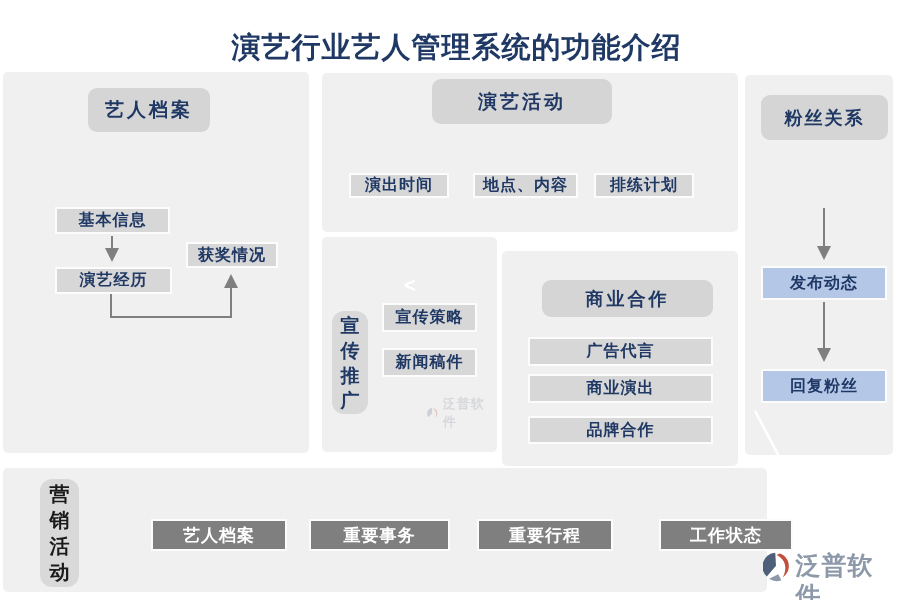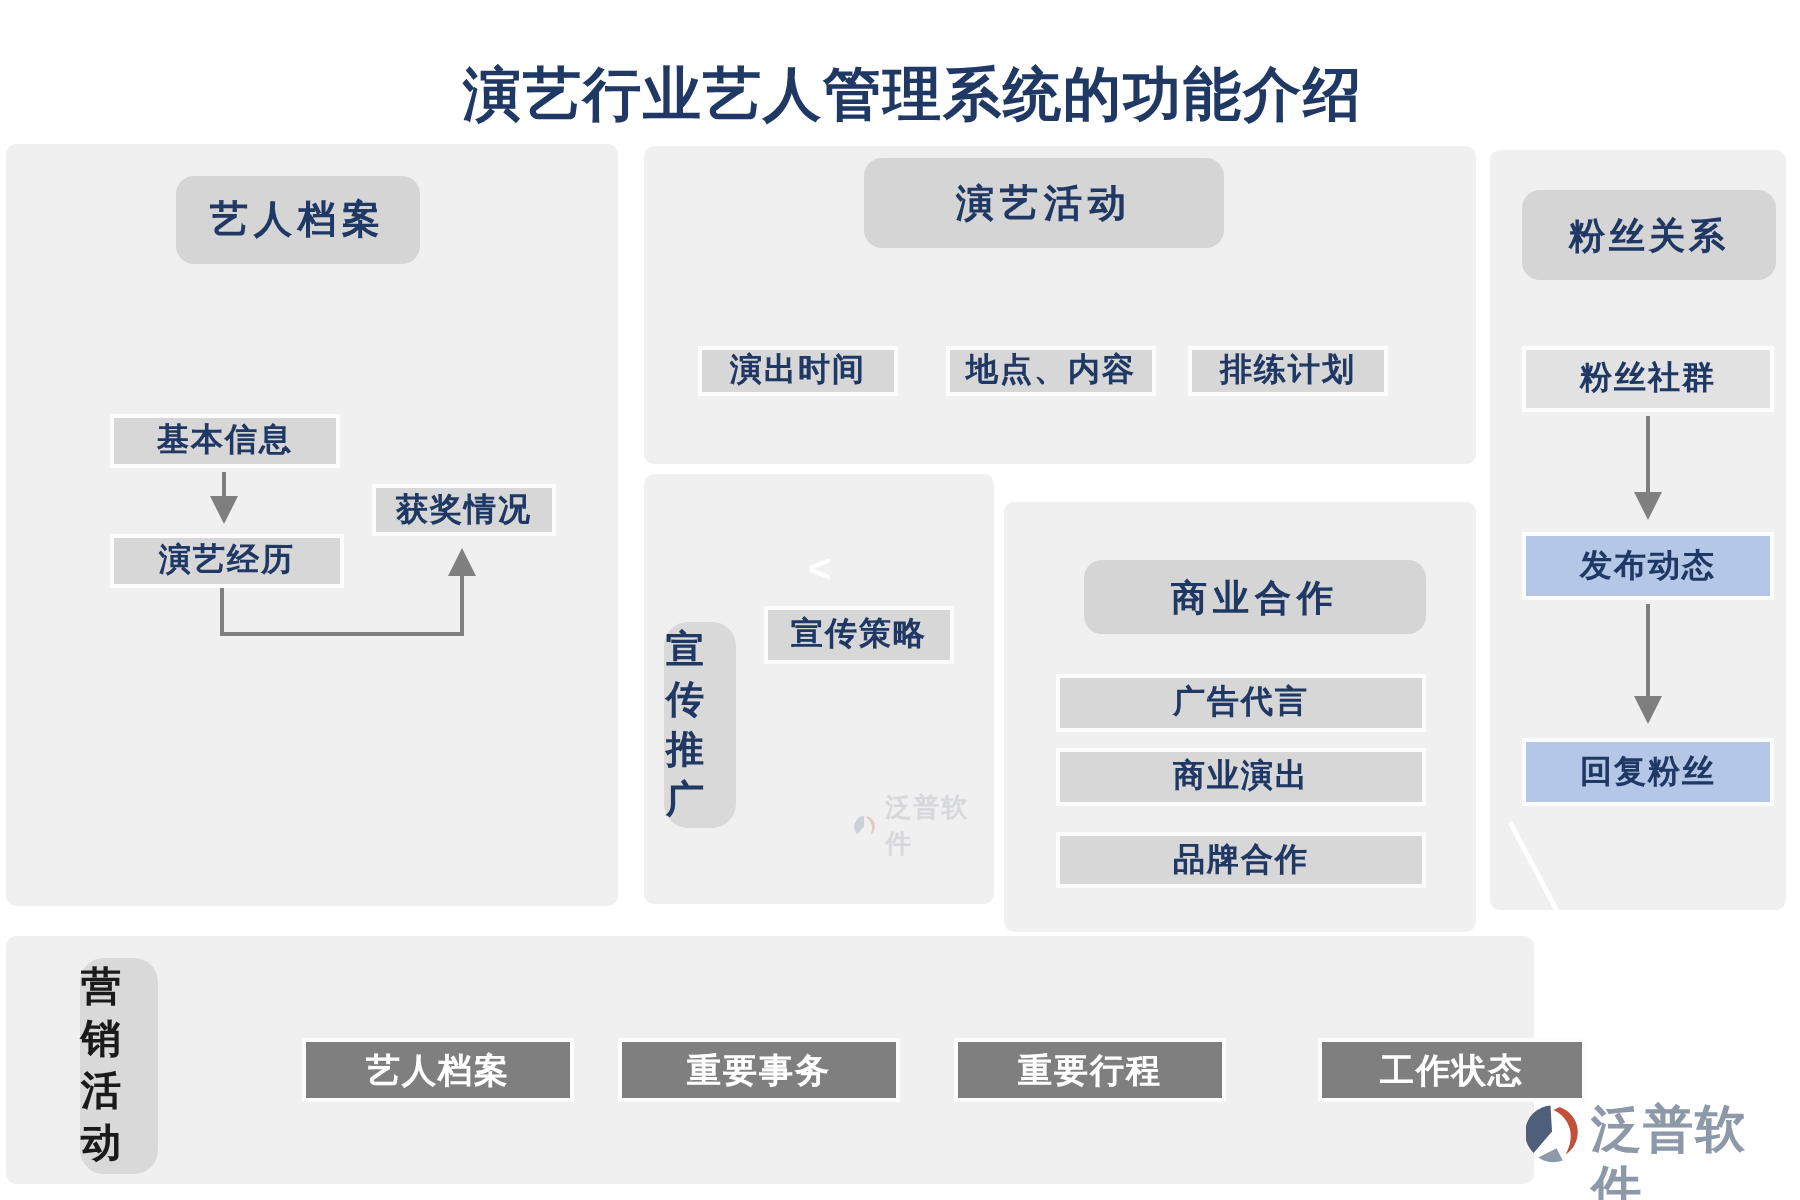--- a/index.html
+++ b/index.html
@@ -19,21 +19,21 @@
   }
   .box{
     position:absolute;background:#D7D7D7;border:2px solid #FCFCFC;box-sizing:border-box;
     display:flex;align-items:center;justify-content:center;
     color:#1F3864;font-weight:700;font-size:16px;letter-spacing:1px;
   }
   .box.blue{background:#B4C7E7;}
   .box.dark{background:#7F7F7F;color:#ffffff;font-size:17px;}
   .vhdr{
     position:absolute;background:#D9D9D9;border-radius:12px;
-    display:flex;align-items:center;justify-content:flex-start;
+    display:flex;align-items:center;justify-content:center;
   }
   .vhdr .vtxt{
     display:block;width:21px;word-break:break-all;text-align:center;
     font-weight:700;font-size:19px;line-height:25px;color:#1F3864;
   }
   .vhdr.black .vtxt{color:#1A1A1A;font-size:20px;line-height:26px;}
   .overlay{position:absolute;left:0;top:0;pointer-events:none;}
   .chevron{
     position:absolute;color:#FFFFFF;font-size:20px;font-weight:700;line-height:1;
   }
@@ -65,39 +65,39 @@
     <div class="box" style="left:151px;top:100px;width:105px;height:25px;">地点、内容</div>
     <div class="box" style="left:272px;top:100px;width:100px;height:25px;">排练计划</div>
   </div>
 
   <div class="panel" style="left:322px;top:237px;width:175px;height:215px;">
     <span class="chevron" style="left:82px;top:38px;">&lt;</span>
     <div class="vhdr" style="left:10px;top:74px;width:36px;height:103px;">
       <span class="vtxt">宣传推广</span>
     </div>
     <div class="box" style="left:60px;top:66px;width:95px;height:29px;">宣传策略</div>
+    <div class="box" style="left:60px;top:111px;width:95px;height:29px;">新闻稿件</div>
     <div class="wm-faint" style="left:105px;top:158px;">
       <svg width="13" height="13" viewBox="0 0 40 40">
         <path d="M16 2 A18 18 0 0 0 5 32 L16 19 Z" fill="#7E8CA0"></path>
         <path d="M22 3 C35 8 37 25 26 33 C31 22 29 11 19 5 Z" fill="#C9705E"></path>
       </svg>
       <span>泛普软件</span>
     </div>
   </div>
 
   <div class="panel" style="left:502px;top:251px;width:236px;height:215px;">
     <div class="hdr" style="left:40px;top:29px;width:171px;height:37px;font-size:18px;">商业合作</div>
     <div class="box" style="left:26px;top:86px;width:185px;height:29px;">广告代言</div>
     <div class="box" style="left:26px;top:123px;width:185px;height:29px;">商业演出</div>
     <div class="box" style="left:26px;top:165px;width:185px;height:28px;">品牌合作</div>
   </div>
 
   <div class="panel" style="left:745px;top:75px;width:148px;height:380px;">
     <div class="hdr" style="left:16px;top:20px;width:127px;height:45px;font-size:18px;letter-spacing:2px;">粉丝关系</div>
-    <div class="box" style="left:16px;top:98px;width:126px;height:33px;background:#E2E2E2;">粉丝社群</div>
     <div class="box blue" style="left:16px;top:191px;width:126px;height:34px;">发布动态</div>
     <div class="box blue" style="left:16px;top:294px;width:126px;height:34px;">回复粉丝</div>
   </div>
 
   <div class="panel" style="left:3px;top:468px;width:764px;height:124px;">
     <div class="vhdr black" style="left:37px;top:11px;width:39px;height:108px;">
       <span class="vtxt">营销活动</span>
     </div>
     <div class="box dark" style="left:148px;top:51px;width:136px;height:32px;">艺人档案</div>
     <div class="box dark" style="left:306px;top:51px;width:141px;height:32px;">重要事务</div>

